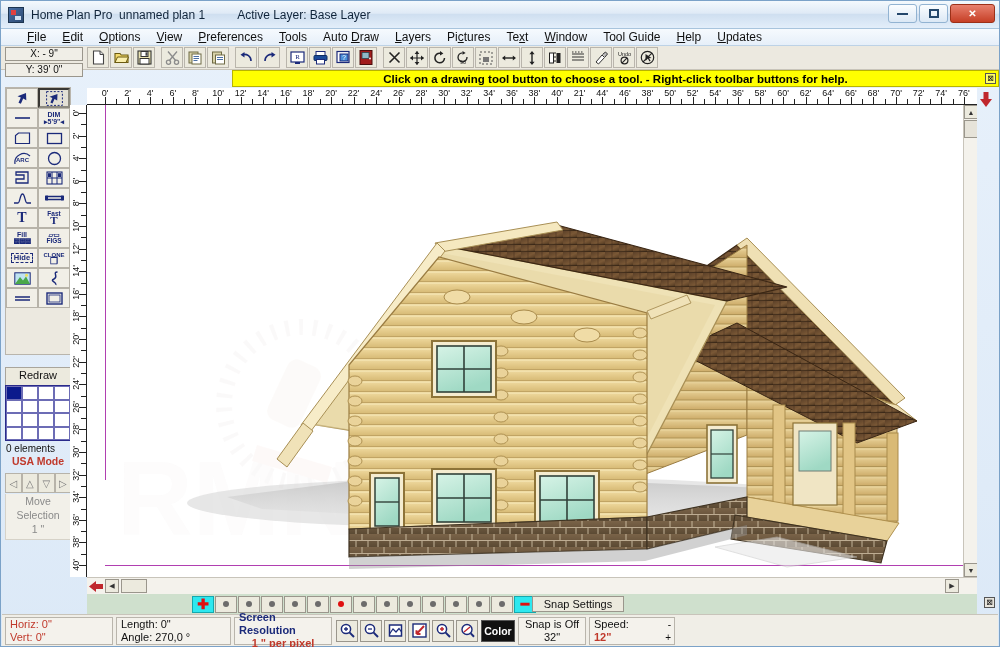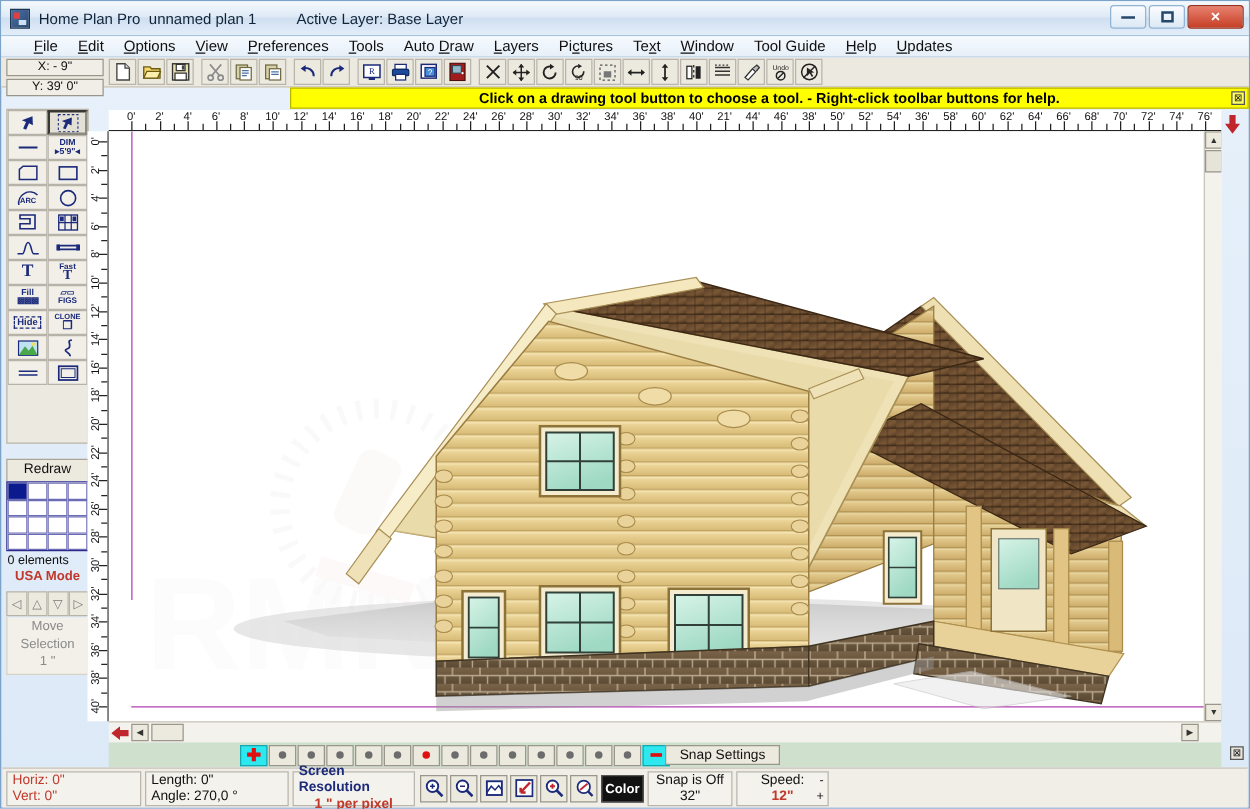--- a/index.html
+++ b/index.html
@@ -1127,21 +1127,21 @@
     </div>
 
 
     <div class="colorbtn">Color</div>
 
     <div class="sb-cell" style="width:68px;align-items:center;">
       <span class="sb-dark">Snap is Off</span>
       <span class="sb-dark">32"</span>
     </div>
 
-    <div class="sb-cell" style="width:74px;margin-right:18px;position:relative;align-items:center;">
+    <div class="sb-cell" style="width:86px;margin-right:18px;position:relative;align-items:flex-start;">
       <span class="sb-dark">Speed:</span>
       <span class="sb-redb">12"</span>
       <span style="position:absolute;right:3px;top:1px;font-size:10px;color:#111;">-</span>
       <span style="position:absolute;right:3px;bottom:1px;font-size:10px;color:#111;">+</span>
     </div>
   </div>
 
 </div>
 
 </body></html>

